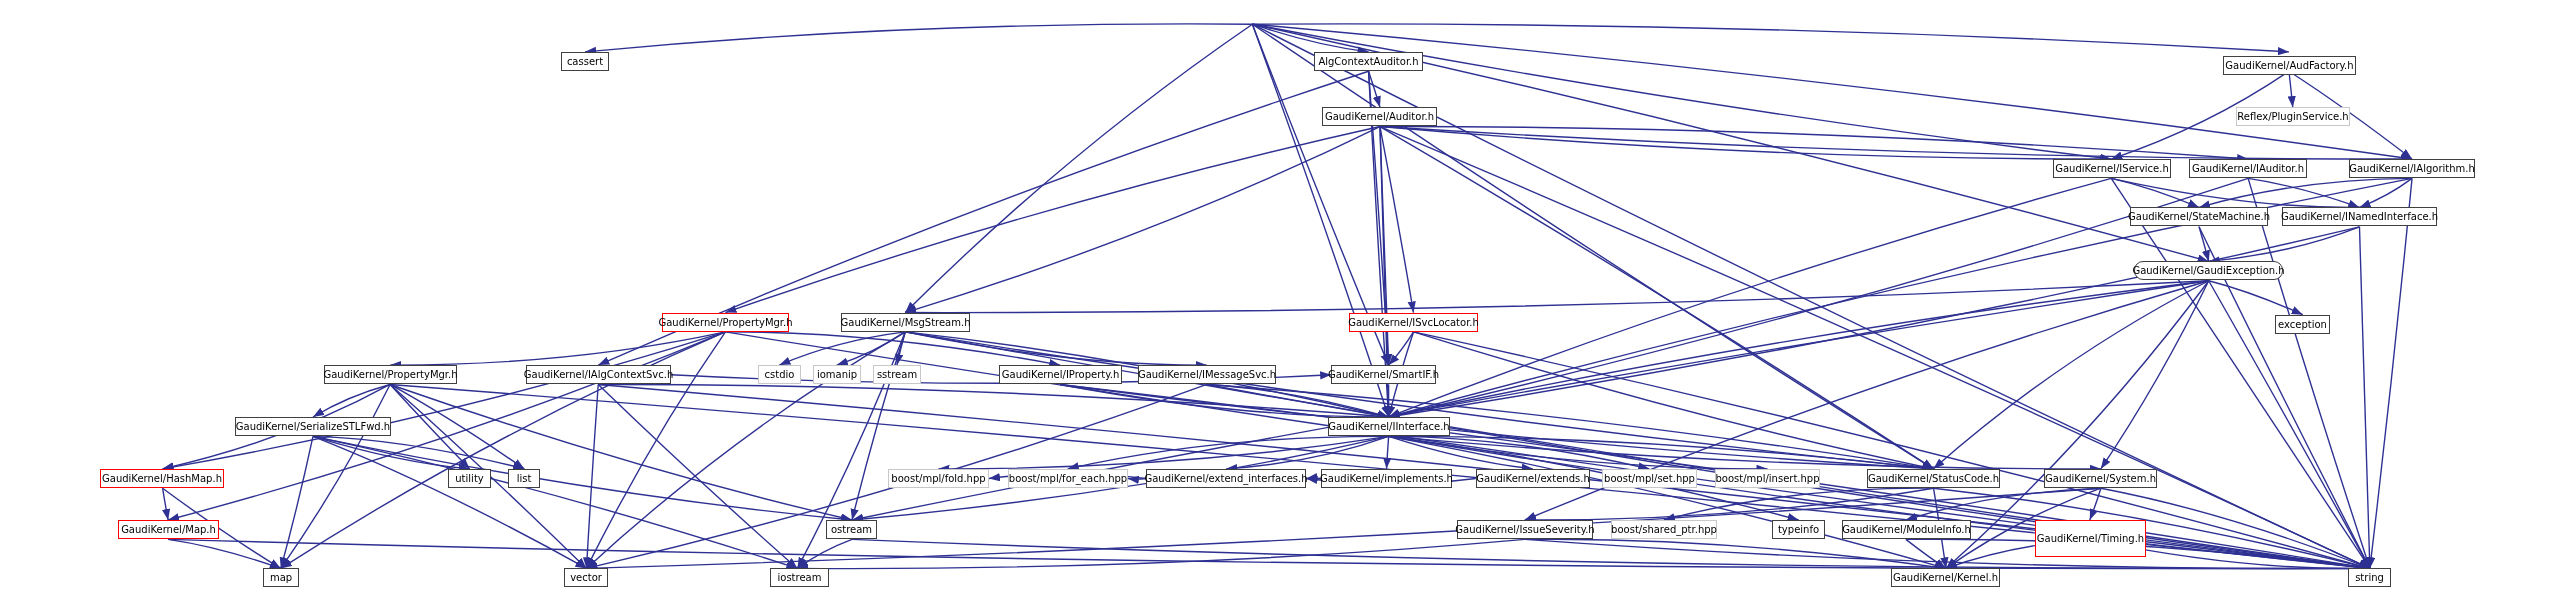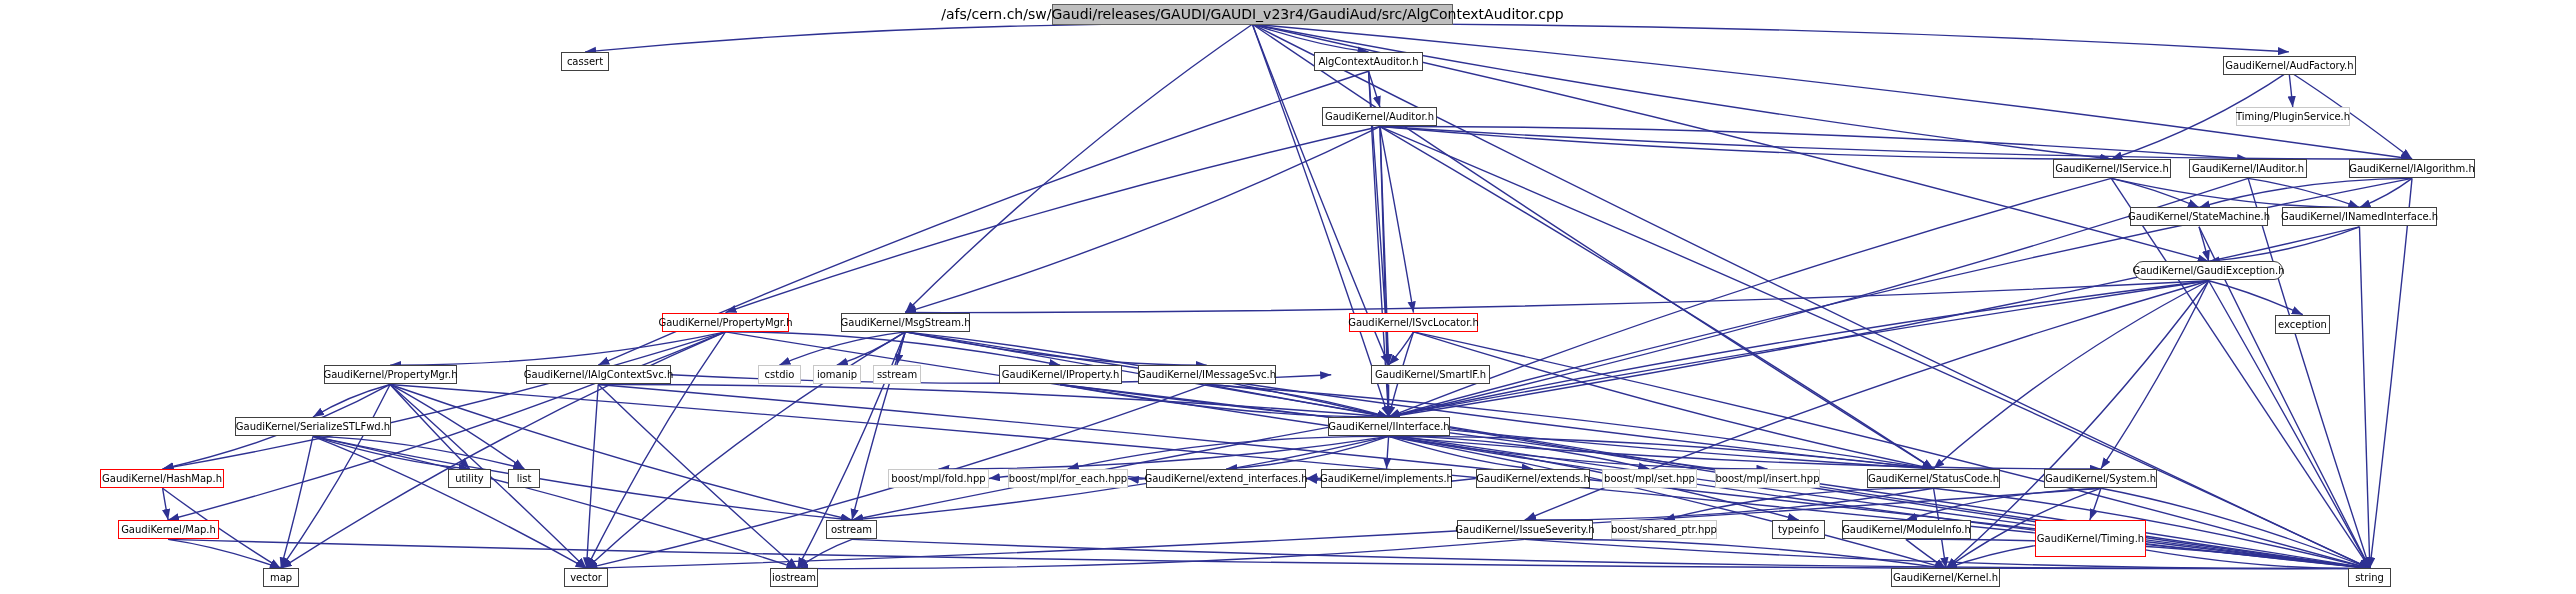--- a/index.html
+++ b/index.html
@@ -185,44 +185,43 @@
         <path d="M2205,780 Q2492,776.5 2814,822" marker-end="url(#arr)" stroke="#2e3192" stroke-width="2" fill="none"></path>
         <path d="M2205,780 Q1696.5,825.5 1153,822" marker-end="url(#arr)" stroke="#2e3192" stroke-width="2" fill="none"></path>
         <path d="M2756,780 Q3074,776.5 3427,822" marker-end="url(#arr)" stroke="#2e3192" stroke-width="2" fill="none"></path>
         <path d="M2756,780 Q2787.61,804.654 2814,822" marker-end="url(#arr)" stroke="#2e3192" stroke-width="2" fill="none"></path>
         <path d="M3022,780 Q2908.64,787.896 2814,822" marker-end="url(#arr)" stroke="#2e3192" stroke-width="2" fill="none"></path>
         <path d="M3022,780 Q3242,825.5 3427,822" marker-end="url(#arr)" stroke="#2e3192" stroke-width="2" fill="none"></path>
         <path d="M1232,780 Q1188.945,796.023 1153,822" marker-end="url(#arr)" stroke="#2e3192" stroke-width="2" fill="none"></path>
         <path d="M1232,780 Q2347,825.5 3427,822" marker-end="url(#arr)" stroke="#2e3192" stroke-width="2" fill="none"></path>
       </g>
   </svg>
-<div class="node root" style="left: 1052px; top: 3.5px; width: 401px; height: 21px;">/afs/cern.ch/sw/Gaudi/releases/GAUDI/GAUDI_v23r4/GaudiAud/src/AlgContextAuditor.cpp</div>
     <div class="node" style="left: 561px; top: 52px; width: 48px; height: 19.4px;">cassert</div>
     <div class="node" style="left: 1314px; top: 52px; width: 109px; height: 19.4px;">AlgContextAuditor.h</div>
     <div class="node" style="left: 2223px; top: 56px; width: 133px; height: 19.4px;">GaudiKernel/AudFactory.h</div>
-    <div class="node pale" style="left: 2236px; top: 107px; width: 114px; height: 19.4px;">Timing/PluginService.h</div>
+    <div class="node pale" style="left: 2236px; top: 107px; width: 114px; height: 19.4px;">Reflex/PluginService.h</div>
     <div class="node" style="left: 1322px; top: 107px; width: 115px; height: 19.4px;">GaudiKernel/Auditor.h</div>
     <div class="node" style="left: 2053px; top: 159px; width: 118px; height: 19.4px;">GaudiKernel/IService.h</div>
     <div class="node" style="left: 2189px; top: 159px; width: 118px; height: 19.4px;">GaudiKernel/IAuditor.h</div>
     <div class="node" style="left: 2349px; top: 159px; width: 126px; height: 19.4px;">GaudiKernel/IAlgorithm.h</div>
     <div class="node" style="left: 2130px; top: 207px; width: 138px; height: 19.4px;">GaudiKernel/StateMachine.h</div>
     <div class="node" style="left: 2282px; top: 207px; width: 155px; height: 19.4px;">GaudiKernel/INamedInterface.h</div>
     <div class="node" style="left: 2134px; top: 261px; width: 149px; height: 19.4px; border-radius: 9px;">GaudiKernel/GaudiException.h</div>
     <div class="node" style="left: 2275px; top: 315px; width: 55px; height: 19.4px;">exception</div>
     <div class="node red" style="left: 662px; top: 313px; width: 127px; height: 19.4px;">GaudiKernel/PropertyMgr.h</div>
     <div class="node" style="left: 841px; top: 313px; width: 129px; height: 19.4px;">GaudiKernel/MsgStream.h</div>
     <div class="node red" style="left: 1349px; top: 313px; width: 129px; height: 19.4px;">GaudiKernel/ISvcLocator.h</div>
     <div class="node" style="left: 324px; top: 365px; width: 133px; height: 19.4px;">GaudiKernel/PropertyMgr.h</div>
     <div class="node" style="left: 526px; top: 365px; width: 145px; height: 19.4px;">GaudiKernel/IAlgContextSvc.h</div>
     <div class="node pale" style="left: 758px; top: 365px; width: 43px; height: 19.4px;">cstdio</div>
     <div class="node pale" style="left: 813px; top: 365px; width: 48px; height: 19.4px;">iomanip</div>
     <div class="node pale" style="left: 873px; top: 365px; width: 48px; height: 19.4px;">sstream</div>
     <div class="node" style="left: 999px; top: 365px; width: 123px; height: 19.4px;">GaudiKernel/IProperty.h</div>
     <div class="node" style="left: 1138px; top: 365px; width: 138px; height: 19.4px;">GaudiKernel/IMessageSvc.h</div>
-    <div class="node" style="left: 1331px; top: 365px; width: 119px; height: 19.4px; margin-left: 40px;">GaudiKernel/SmartIF.h</div>
+    <div class="node" style="left: 1331px; top: 365px; width: 105px; height: 19.4px;">GaudiKernel/SmartIF.h</div>
     <div class="node" style="left: 235px; top: 417px; width: 156px; height: 19.4px;">GaudiKernel/SerializeSTLFwd.h</div>
     <div class="node" style="left: 1328px; top: 417px; width: 122px; height: 19.4px;">GaudiKernel/IInterface.h</div>
     <div class="node red" style="left: 100px; top: 469px; width: 124px; height: 19.4px;">GaudiKernel/HashMap.h</div>
     <div class="node" style="left: 448px; top: 469px; width: 43px; height: 19.4px;">utility</div>
     <div class="node" style="left: 508px; top: 469px; width: 32px; height: 19.4px;">list</div>
     <div class="node pale" style="left: 888px; top: 469px; width: 101px; height: 19.4px;">boost/mpl/fold.hpp</div>
     <div class="node pale" style="left: 1008px; top: 469px; width: 120px; height: 19.4px;">boost/mpl/for_each.hpp</div>
     <div class="node" style="left: 1146px; top: 469px; width: 160px; height: 19.4px;">GaudiKernel/extend_interfaces.h</div>
     <div class="node" style="left: 1321px; top: 469px; width: 131px; height: 19.4px;">GaudiKernel/implements.h</div>
     <div class="node" style="left: 1476px; top: 469px; width: 114px; height: 19.4px;">GaudiKernel/extends.h</div>
@@ -231,18 +230,18 @@
     <div class="node" style="left: 1867px; top: 469px; width: 133px; height: 19.4px;">GaudiKernel/StatusCode.h</div>
     <div class="node" style="left: 2044px; top: 469px; width: 113px; height: 19.4px;">GaudiKernel/System.h</div>
     <div class="node" style="left: 1457px; top: 520px; width: 136px; height: 19.4px;">GaudiKernel/IssueSeverity.h</div>
     <div class="node pale" style="left: 1611px; top: 520px; width: 106px; height: 19.4px;">boost/shared_ptr.hpp</div>
     <div class="node" style="left: 1772px; top: 520px; width: 53px; height: 19.4px;">typeinfo</div>
     <div class="node" style="left: 1842px; top: 520px; width: 129px; height: 19.4px;">GaudiKernel/ModuleInfo.h</div>
     <div class="node red" style="left: 2035px; top: 520px; width: 111px; height: 37px;">GaudiKernel/Timing.h</div>
     <div class="node" style="left: 826px; top: 520px; width: 51px; height: 19.4px;">ostream</div>
     <div class="node" style="left: 263px; top: 568px; width: 36px; height: 19.4px;">map</div>
     <div class="node" style="left: 564px; top: 568px; width: 44px; height: 19.4px;">vector</div>
-    <div class="node" style="left: 770px; top: 568px; width: 48px; height: 19.4px;">iostream</div>
+    <div class="node" style="left: 770px; top: 568px; width: 59px; height: 19.4px;">iostream</div>
     <div class="node red" style="left: 118px; top: 520px; width: 101px; height: 19.4px;">GaudiKernel/Map.h</div>
     <div class="node" style="left: 1891px; top: 568px; width: 109px; height: 19.4px;">GaudiKernel/Kernel.h</div>
     <div class="node" style="left: 2348px; top: 568px; width: 43px; height: 19.4px;">string</div>
   </div>
 
 
 </body></html>

